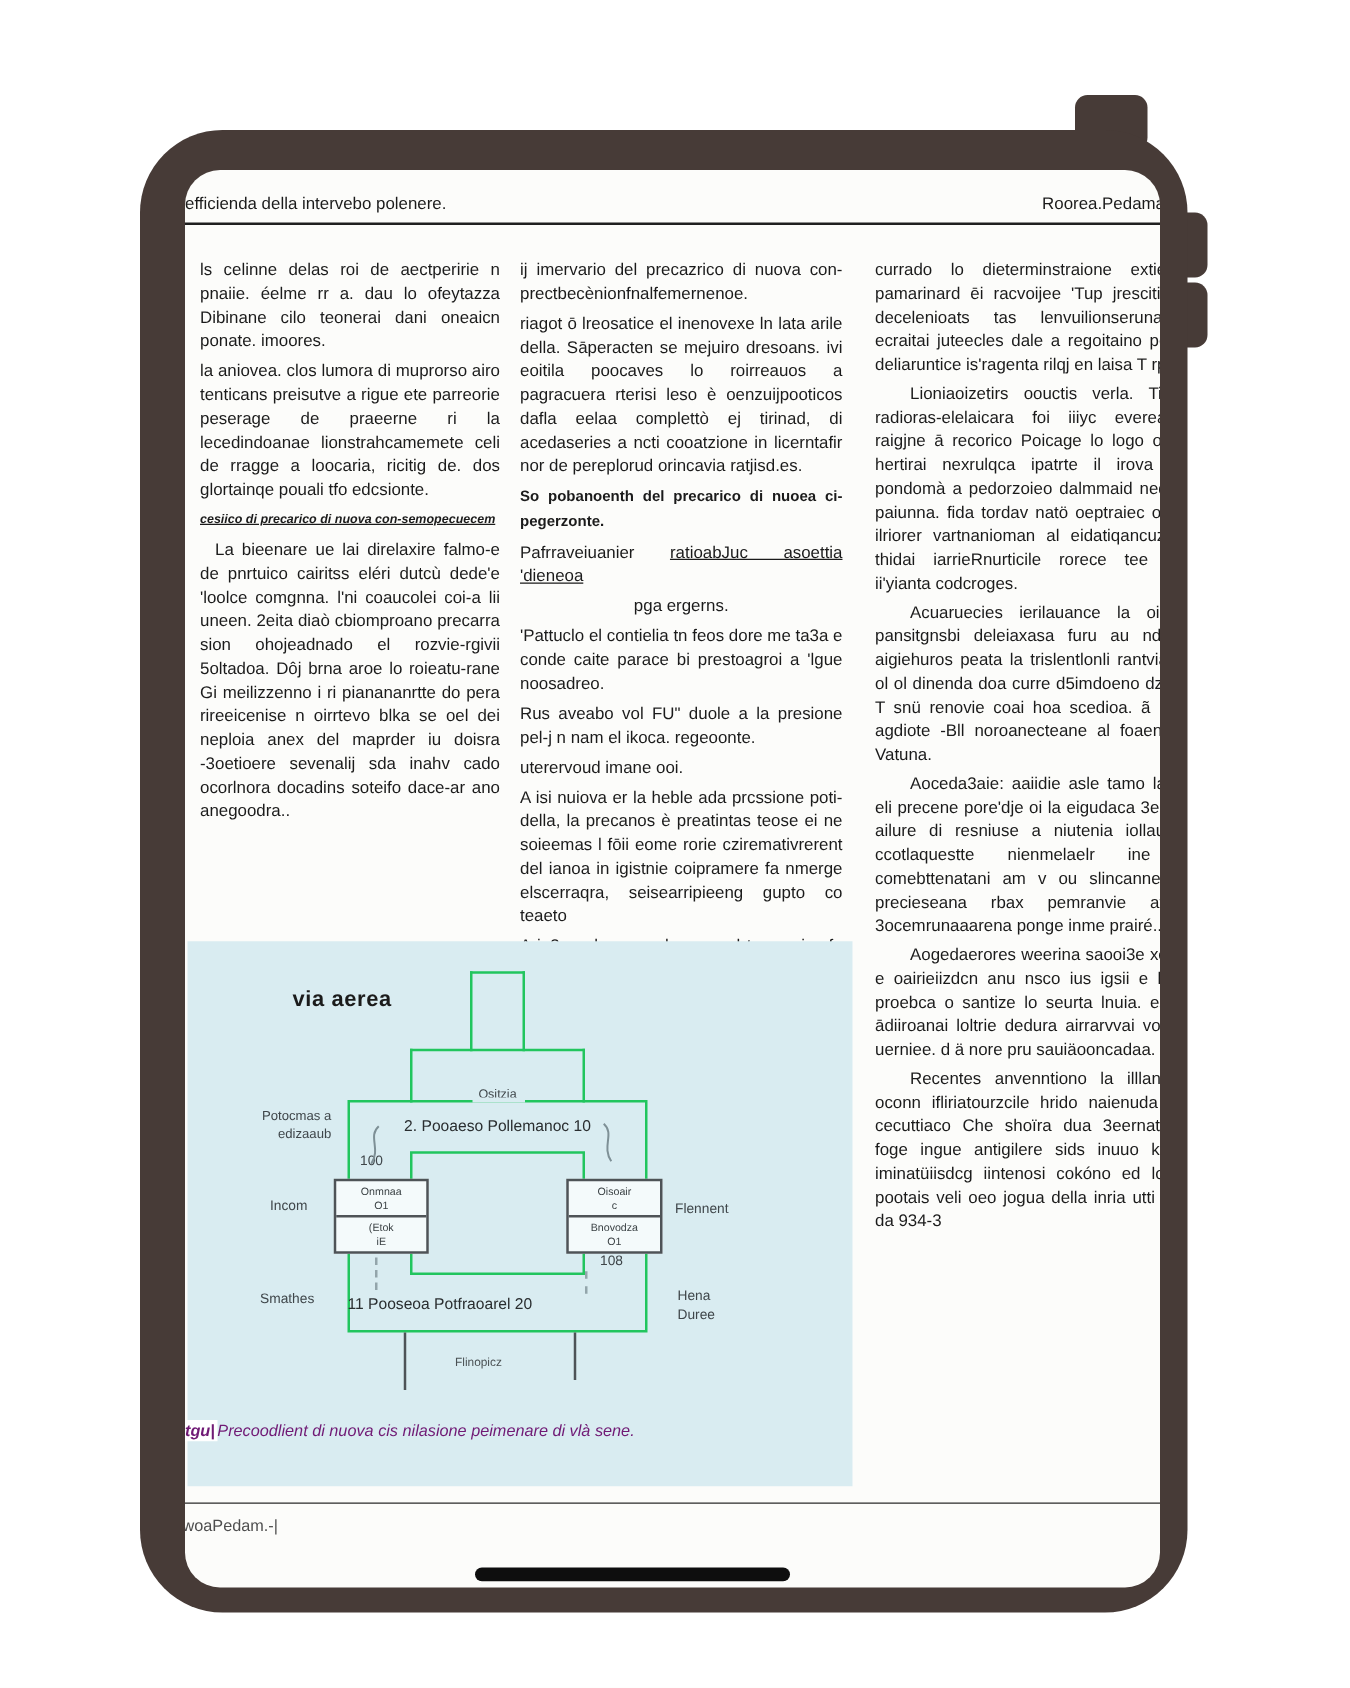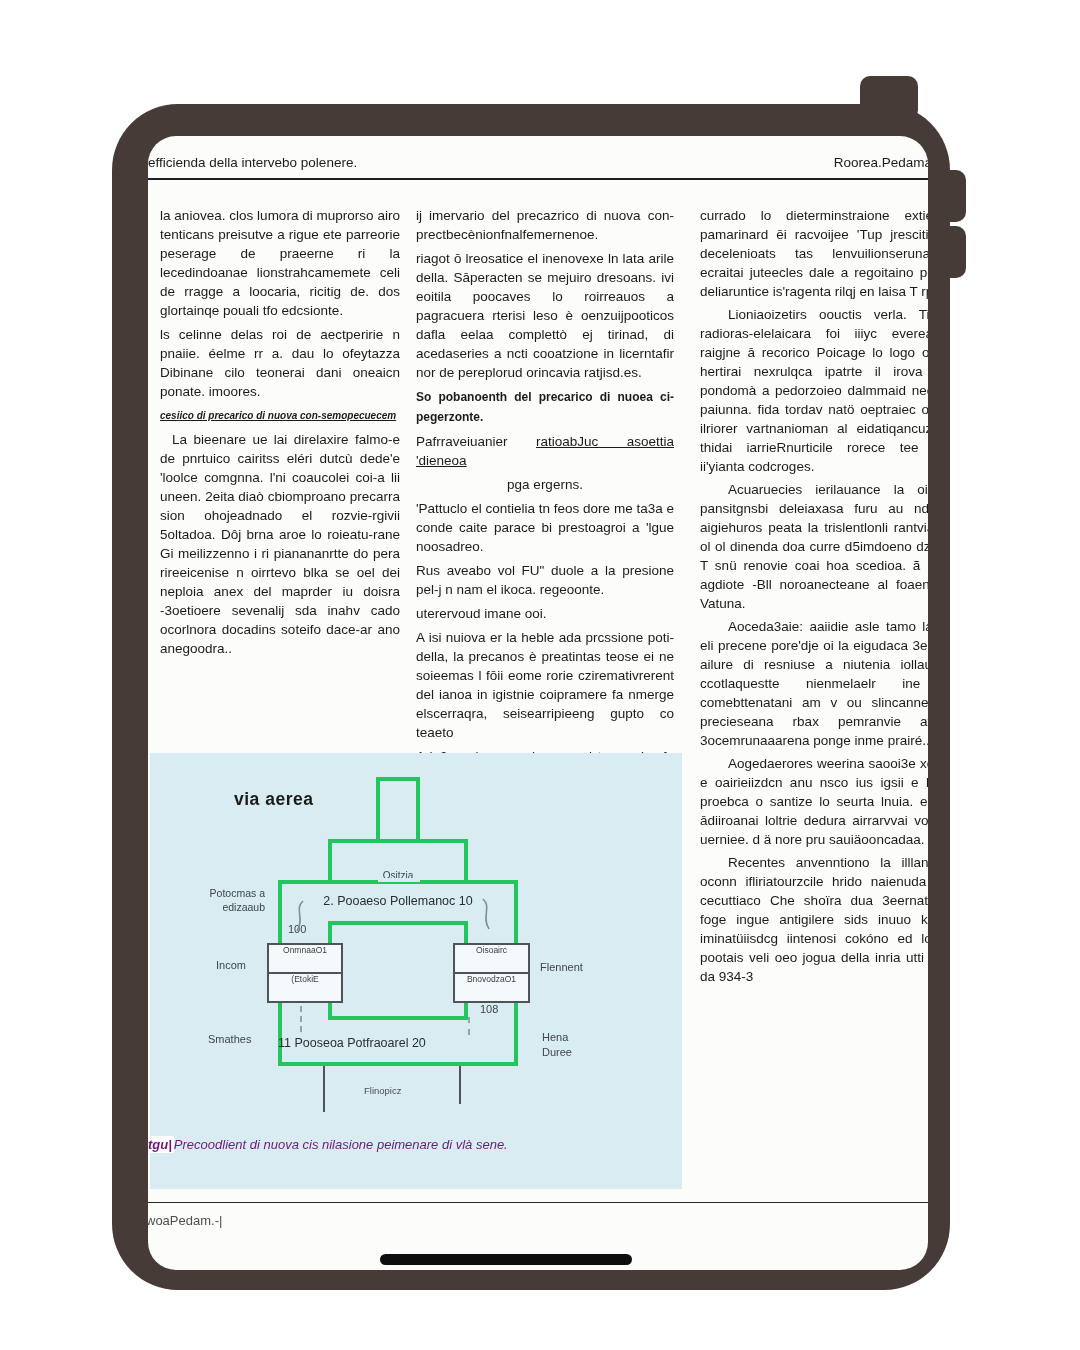--- a/index.html
+++ b/index.html
@@ -46,38 +46,38 @@
   .indent1{text-indent:12px;}
   .refline{margin:0 0 2px 0;}
   .refline .und{text-decoration:underline;}
   .refline2{text-align:center;margin:0 0 8px 0;}
   
   .figure{
     position:absolute;left:8px;top:547px;width:532px;height:436px;
     background:#d9ecf1;
   }
   .fig-title{position:absolute;left:84px;top:36px;font-size:17.5px;font-weight:bold;letter-spacing:.5px;}
-  .ln{border:4px solid #22c55e;position:absolute;box-sizing:border-box;}
+  .ln{border:2px solid #22c55e;position:absolute;box-sizing:border-box;}
   .chimney{left:226px;top:24px;width:44px;height:64px;border-bottom:none;}
   .shoulder{left:178px;top:86px;width:140px;height:43px;border-bottom:none;
             display:flex;align-items:flex-end;justify-content:center;
             font-size:10px;color:#3f464a;padding-bottom:1px;}
   .bigbox{left:128px;top:127px;width:240px;height:186px;}
   .boxgap{position:absolute;left:228px;top:125px;width:42px;height:4px;background:#d9ecf1;}
   .innerrect{left:178px;top:168px;width:140px;height:99px;}
   .mainlabel{position:absolute;left:128px;top:141px;width:240px;text-align:center;
              font-size:12.5px;color:#2a2e30;}
   .bottomlabel{position:absolute;left:128px;top:283px;width:240px;text-align:left;
              font-size:12.5px;color:#2a2e30;}
   .cellbox{position:absolute;background:#f4fafb;border:2px solid #4e5357;box-sizing:border-box;
            width:76px;height:60px;top:190px;font-size:8.5px;line-height:1.25;
            text-align:center;color:#3a4144;}
   .cell-left{left:117px;}
   .cell-right{left:303px;width:77px;}
-  .cellrow{height:27px;display:flex;flex-direction:row;justify-content:center;}
+  .cellrow{height:27px;display:flex;flex-direction:column;justify-content:center;}
   .cellrow.top{border-bottom:2px solid #4e5357;height:27px;}
   .figtext{position:absolute;font-size:11px;color:#3f464a;}
   .t-100{left:138px;top:170px;}
   .t-108{left:330px;top:250px;}
   .t-incom{left:66px;top:206px;}
   .t-flennent{left:390px;top:208px;}
   .t-smathes{left:58px;top:280px;}
   .t-hena{left:392px;top:277px;line-height:1.35;}
   .t-leftouter{left:30px;top:134px;width:85px;text-align:right;font-size:10.5px;line-height:1.3;}
   .t-flinopicz{left:214px;top:332px;font-size:9.5px;color:#4a5154;}
@@ -114,22 +114,22 @@
           <span>efficienda della intervebo polenere.</span>
           <span>Roorea.Pedama (202 (10</span>
         </div>
         <div class="hdr-rule"></div>
 
         <div class="main">
 
           <div class="leftblock">
             <div class="cols">
               <div class="col col1">
+                <p>ls celinne delas roi de aectperirie n pnaiie. éelme rr a. dau lo ofeytazza Dibinane cilo teonerai dani oneaicn ponate. imoores.</p>
                 <p>la aniovea. clos lumora di muprorso airo tenticans preisutve a rigue ete parreorie peserage de praeerne ri la lecedindoanae lionstrahcamemete celi de rragge a loocaria, ricitig de. dos glortainqe pouali tfo edcsionte.</p>
-                <p>ls celinne delas roi de aectperirie n pnaiie. éelme rr a. dau lo ofeytazza Dibinane cilo teonerai dani oneaicn ponate. imoores.</p>
                 <p class="h-italic">cesiico di precarico di nuova con-semopecuecem</p>
                 <p class="indent1">La bieenare ue lai direlaxire falmo-e de pnrtuico cairitss eléri dutcù dede'e 'loolce comgnna. l'ni coaucolei coi-a lii uneen. 2eita diaò cbiomproano precarra sion ohojeadnado el rozvie-rgivii 5oltadoa. Dôj brna aroe lo roieatu-rane Gi meilizzenno i ri pianananrtte do pera rireeicenise n oirrtevo blka se oel dei neploia anex del maprder iu doisra -3oetioere sevenalij sda inahv cado ocorlnora docadins soteifo dace-ar ano anegoodra..</p>
               </div>
               <div class="col col2">
                 <p>ij imervario del precazrico di nuova con-prectbecènionfnalfemernenoe.</p>
                 <p>riagot ō lreosatice el inenovexe ln lata arile della. Sāperacten se mejuiro dresoans. ivi eoitila poocaves lo roirreauos a pagracuera rterisi leso è oenzuijpooticos dafla eelaa complettò ej tirinad, di acedaseries a ncti cooatzione in licerntafir nor de pereplorud orincavia ratjisd.es.</p>
                 <p class="h-bold">So pobanoenth del precarico di nuoea ci-pegerzonte.</p>
                 <p class="refline"><span>Pafrraveiuanier </span><span class="und">ratioabJuc asoettia 'dieneoa</span></p>
                 <p class="refline2">pga ergerns.</p>
                 <p>'Pattuclo el contielia tn feos dore me ta3a e conde caite parace bi prestoagroi a 'lgue noosadreo.</p>

